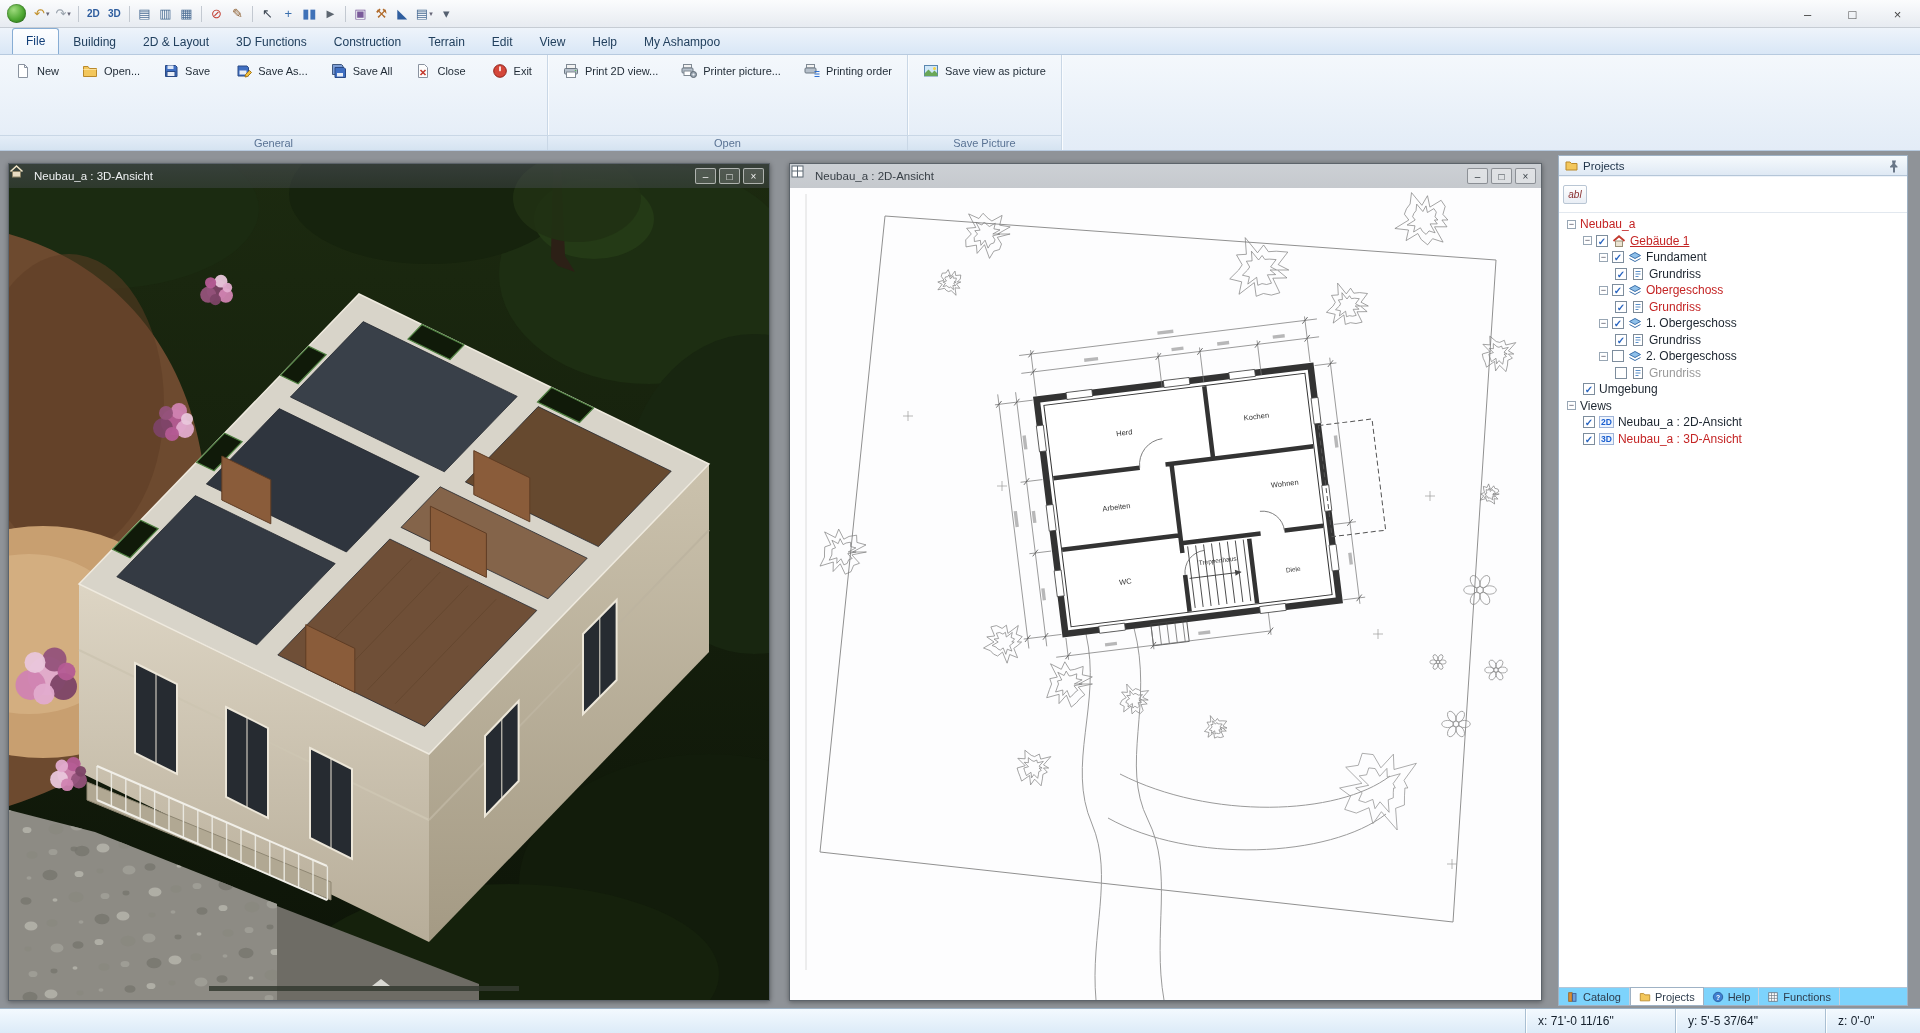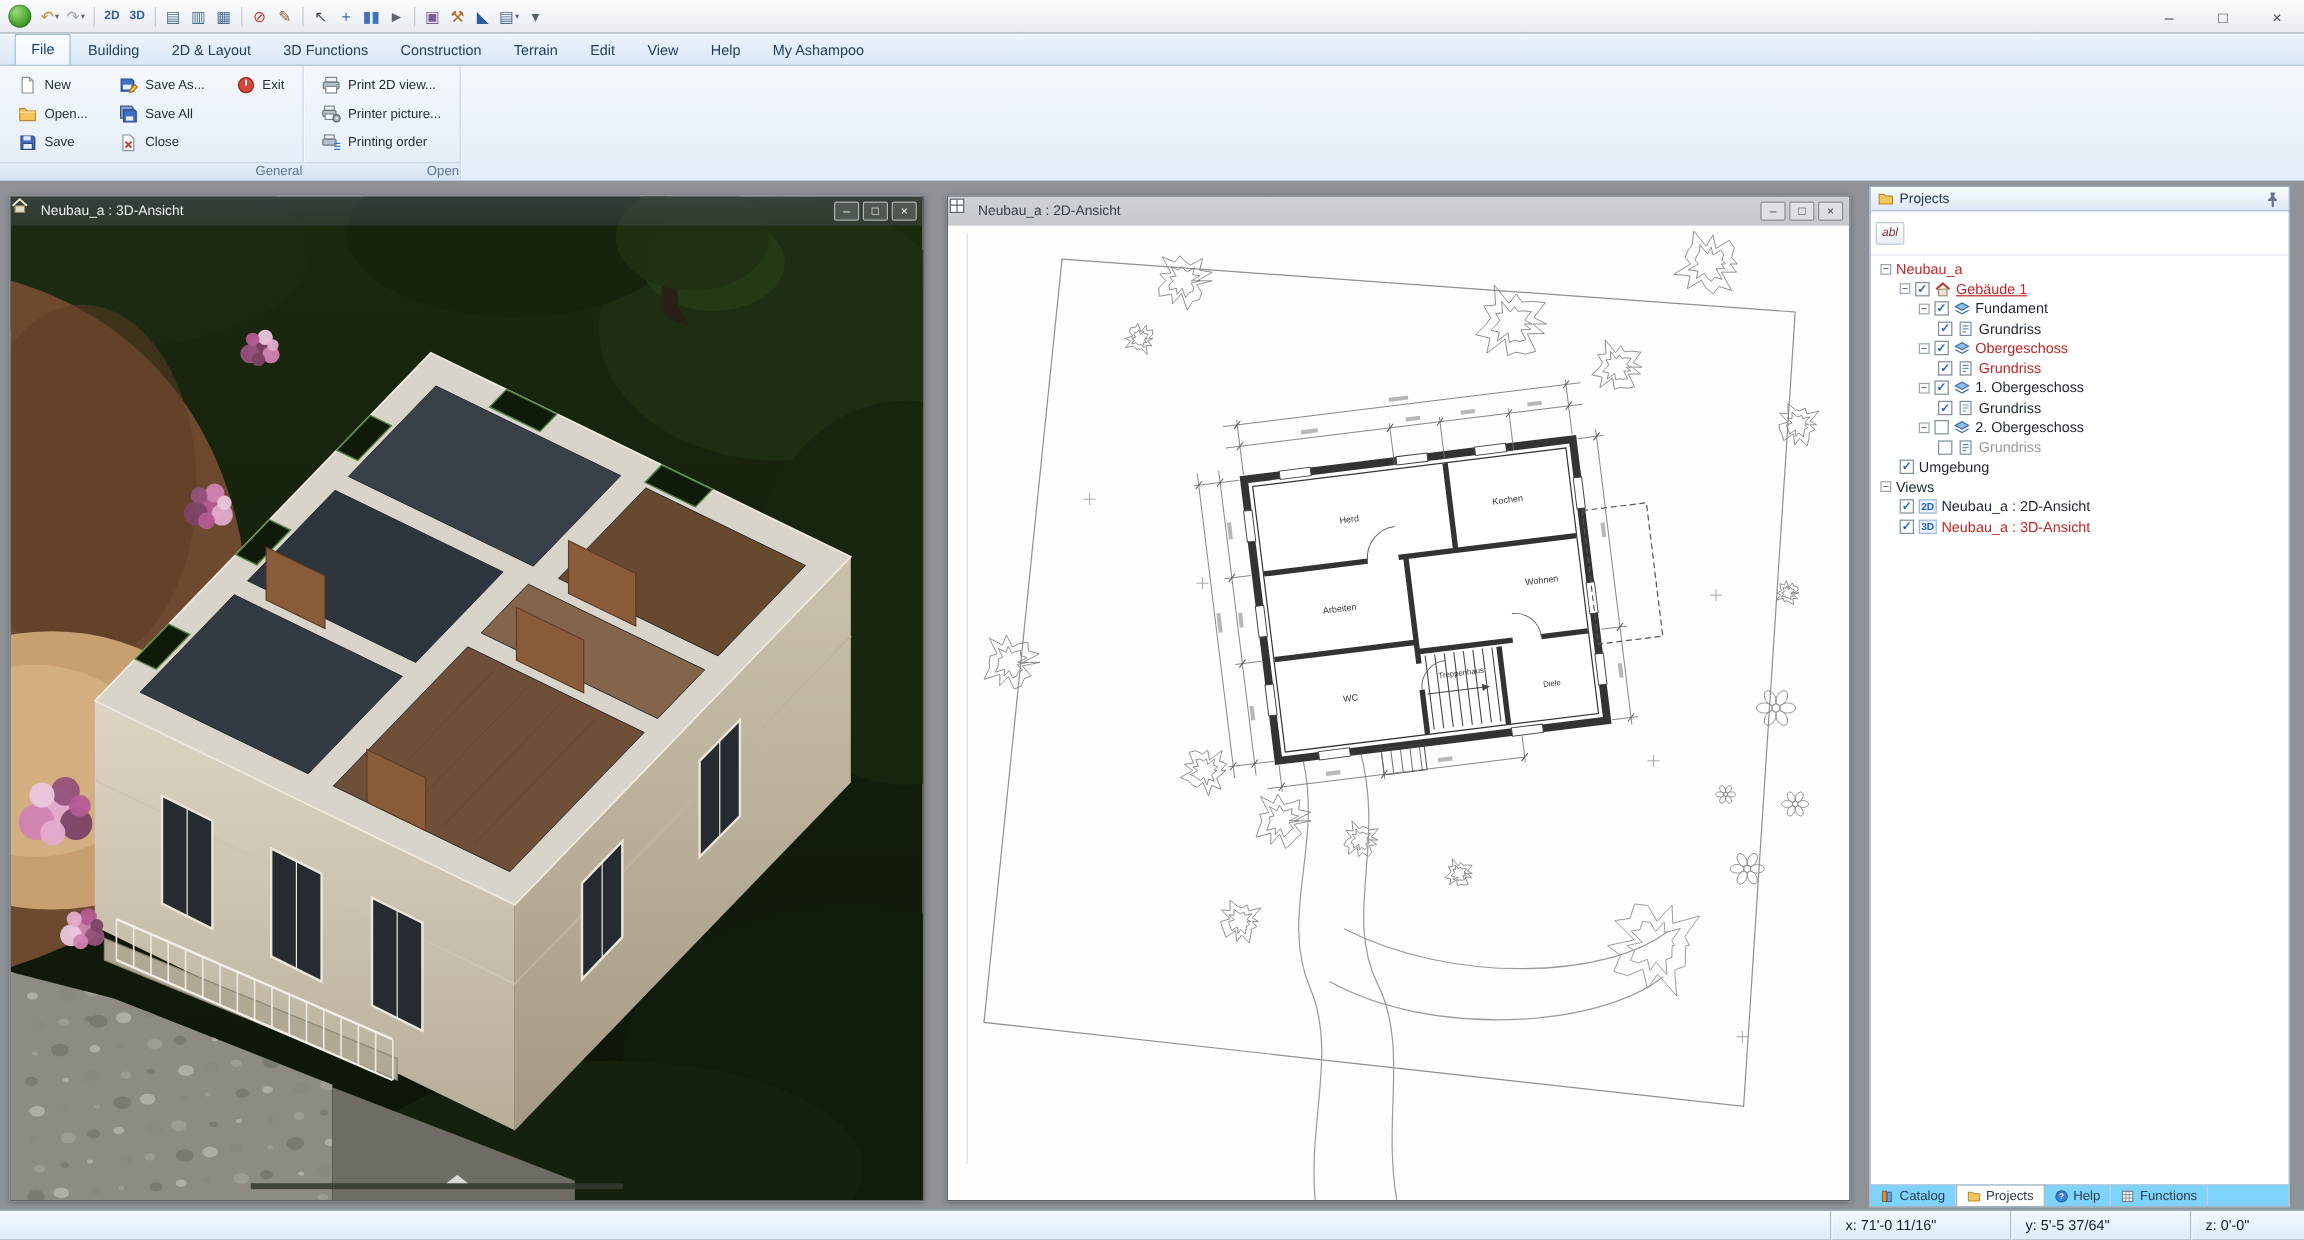--- a/index.html
+++ b/index.html
@@ -27,25 +27,25 @@
     display:flex;align-items:flex-end;padding-left:12px}
   .menu-tab{font-size:12px;color:#22405e;padding:5px 13px 5px;margin-right:1px;white-space:nowrap}
   .menu-tab.active{background:linear-gradient(#fdfeff,#eef5fc);border:1px solid #87add4;border-bottom:none;
     border-radius:3px 3px 0 0;color:#123f78;padding-bottom:6px}
   
   #ribbon{position:absolute;top:55px;left:0;right:0;height:96px;display:flex;
     background:linear-gradient(#f4f8fc,#e3ecf7);border-bottom:1px solid #b7cadf}
   #ribbon-groups{display:flex;height:100%}
   .rgroup{position:relative;height:100%;padding:5px 10px 18px;border-right:1px solid #c9d7e6;box-shadow:1px 0 0 #fafcfe}
   .rcols{display:flex;gap:16px}
-  .rcol{display:flex;flex-direction:column;gap:2px}
+  .rcol{display:flex;flex-direction:row;gap:13px}
   .ritem{display:flex;align-items:center;gap:6px;font-size:11px;color:#1f2a35;padding:3px 5px;border-radius:3px;white-space:nowrap}
   .ricon{width:16px;height:16px;flex:none}
   .ricon svg{width:16px;height:16px;display:block}
-  .rgroup-label{position:absolute;bottom:0;left:0;right:0;height:15px;text-align:right;font-size:11px;color:#5a7394;
+  .rgroup-label{position:absolute;bottom:0;left:0;right:0;height:15px;text-align:center;font-size:11px;color:#5a7394;
     background:linear-gradient(#e4edf7,#d5e3f1);border-top:1px solid #c9d7e6;line-height:15px}
   #ribbon-fill{flex:1}
   
   #mdi{position:absolute;top:151px;left:0;right:0;bottom:25px;background:#8f9398}
   .child{position:absolute;border:1px solid #5d646b;background:#fff;box-shadow:0 1px 5px rgba(0,0,0,.4)}
   .child svg{position:absolute;inset:0;width:100%;height:100%}
   .child-title{position:absolute;top:0;left:0;right:0;height:24px;display:flex;align-items:center;
     padding:0 5px;z-index:5;font-size:11.5px}
   .t3d{background:linear-gradient(rgba(72,77,83,.62),rgba(72,77,83,.42));color:#eef0f2}
   .t2d{background:linear-gradient(rgba(198,202,207,.88),rgba(176,181,187,.72));color:#394047}
@@ -295,20 +295,37 @@
                     <rect x="2.5" y="1.5" width="8" height="3.5" fill="#f2f2f2" stroke="#808a94"></rect>
                     <rect x="1" y="5" width="11" height="5" rx="1" fill="#b6c0cb" stroke="#6d7883"></rect>
                     <path d="M10.5 8.5h5m-5 2.5h5m-5 2.5h5" stroke="#2f6fd0" stroke-width="1.2" fill="none"></path>
                   </svg>
                 </span>
                 <span class="rlabel">Printing order</span>
               </div>
             </div>
           </div>
           <div class="rgroup-label">Open</div>
+        </div>
+        <div class="rgroup">
+          <div class="rcols">
+            <div class="rcol">
+              <div class="ritem">
+                <span class="ricon">
+                  <svg viewBox="0 0 16 16">
+                    <rect x="1.5" y="2.5" width="13" height="10.5" fill="#cfe7f8" stroke="#5a87b0"></rect>
+                    <path d="M1.5 10.5l4-4 3.5 3.5 2.5-2.5 3 3v2.5h-13z" fill="#69a758"></path>
+                    <circle cx="11.5" cy="5.5" r="1.5" fill="#f5d33f"></circle>
+                  </svg>
+                </span>
+                <span class="rlabel">Save view as picture</span>
+              </div>
+            </div>
+          </div>
+          <div class="rgroup-label">Save Picture</div>
         </div>
       </div>
     <div id="ribbon-fill"></div>
   </div>
 
   <div id="mdi">
 
     <div class="child" id="win3d" style="left:8px;top:12px;width:762px;height:838px">
       <svg id="svg3d" viewBox="0 0 760 836" preserveAspectRatio="none">
         <defs>

